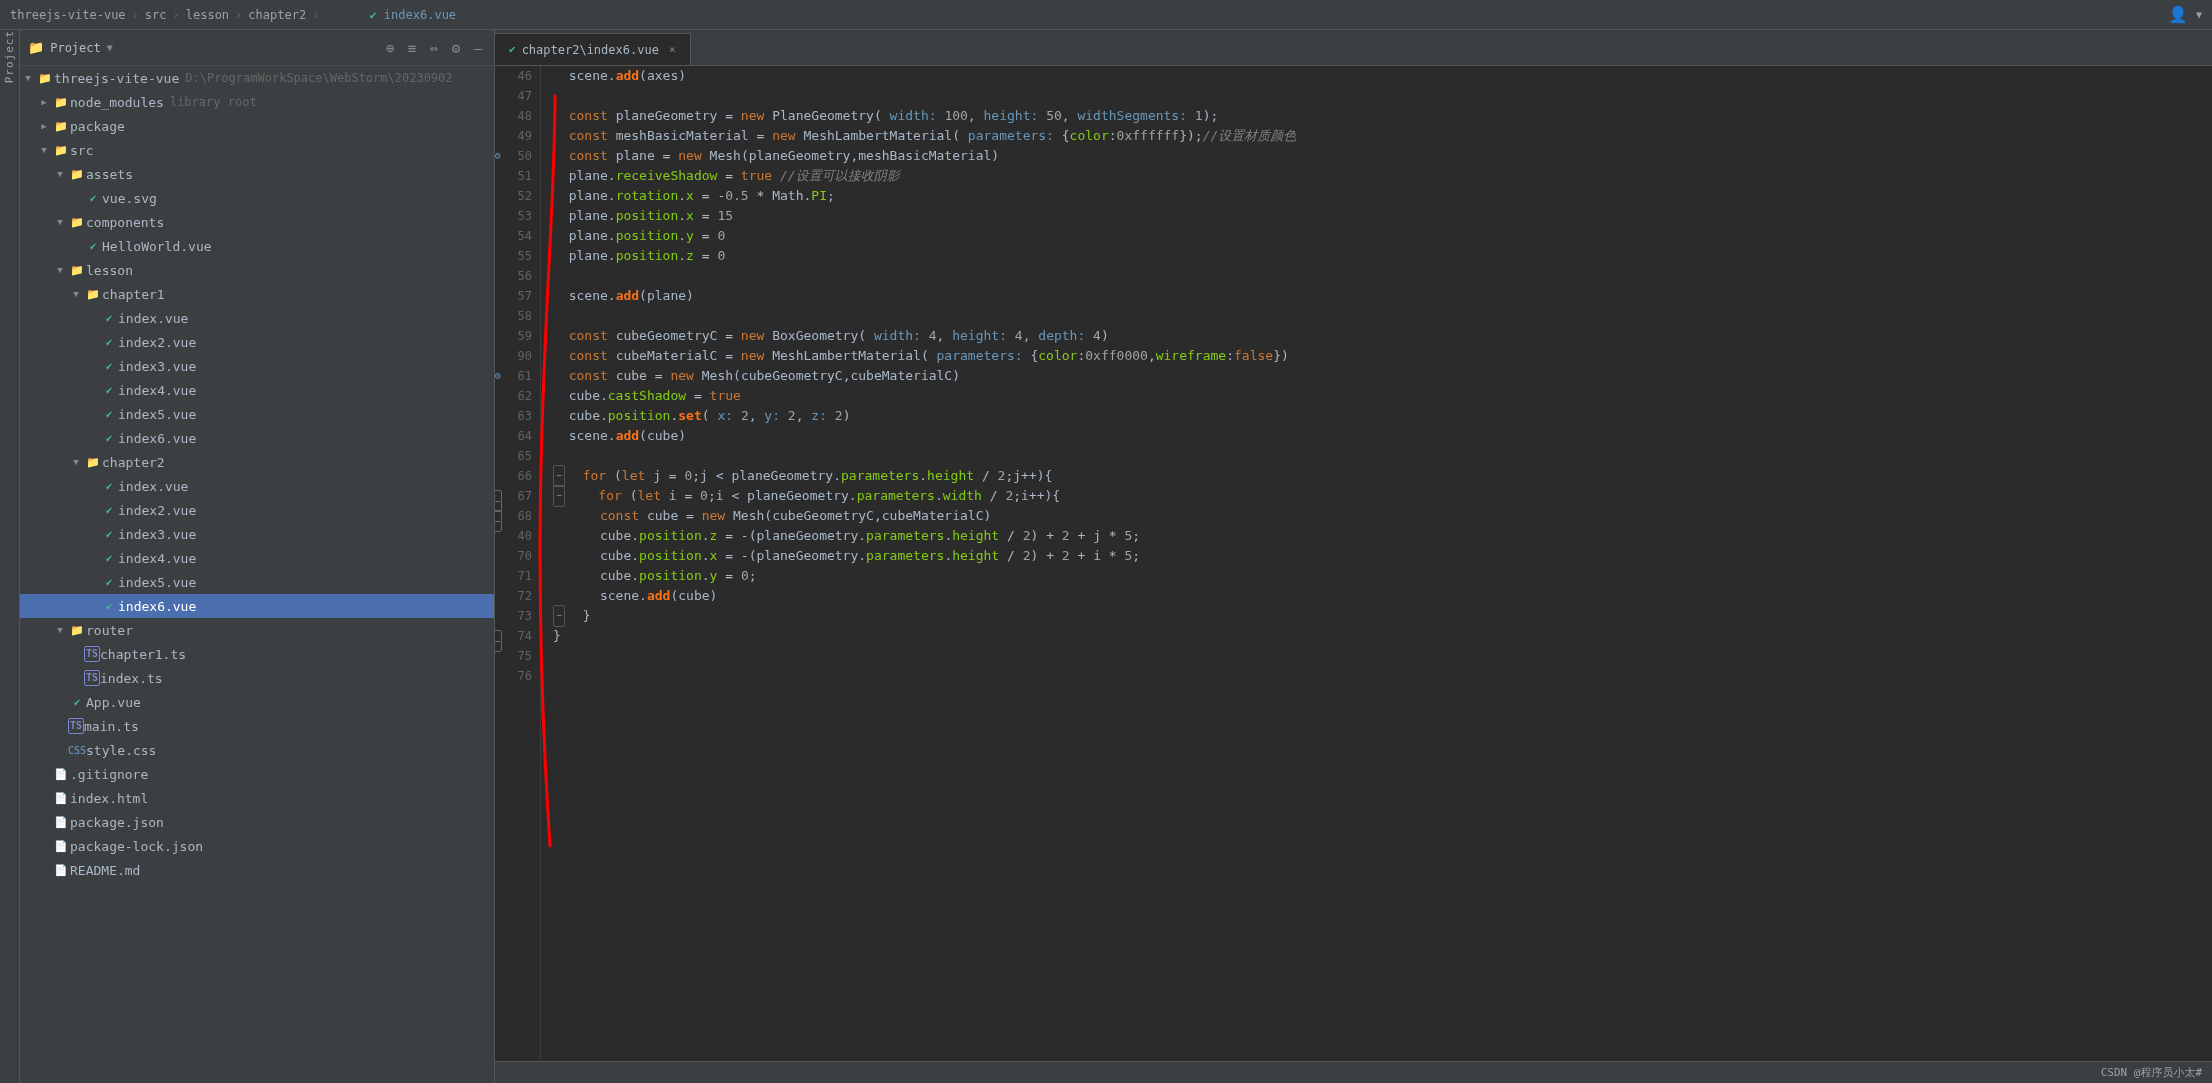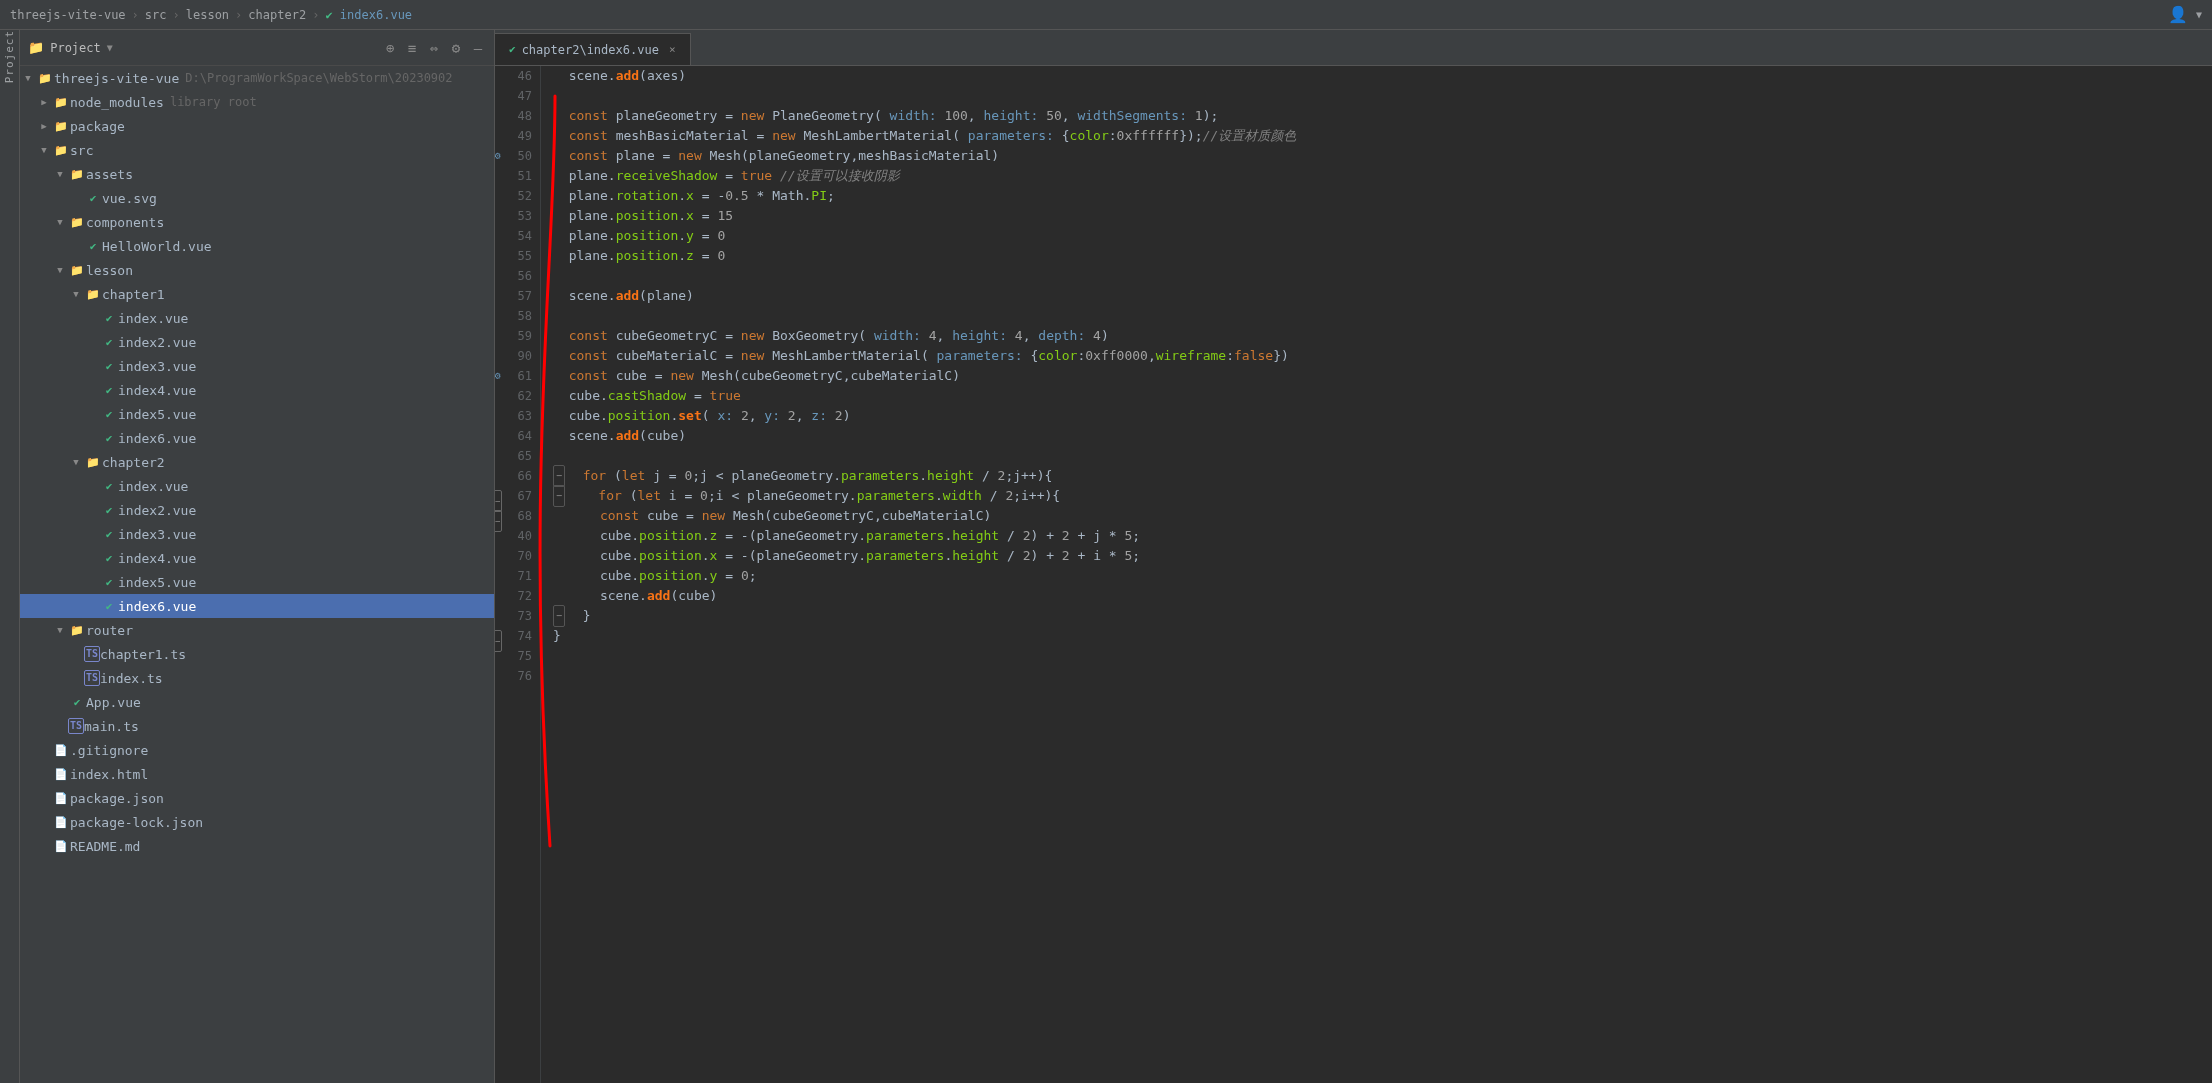--- a/index.html
+++ b/index.html
@@ -20,21 +20,21 @@
       border-bottom: 1px solid #555;
       display: flex;
       align-items: center;
       padding: 0 10px;
       gap: 4px;
       font-size: 12px;
       color: #9da0a3;
     }
     .top-bar .breadcrumb-item { color: #9da0a3; }
     .top-bar .breadcrumb-sep { color: #666; margin: 0 2px; }
-    .top-bar .breadcrumb-active { color: #6897bb; }
+    .top-bar .breadcrumb-active { color: #6897bb; margin-left: 44px; }
     .top-bar-right {
       margin-left: auto;
       display: flex;
       align-items: center;
       gap: 8px;
     }
 
     
     .main-layout {
       display: flex;
@@ -557,20 +557,27 @@
         </div>
 
         <div class="tree-item">
           <div class="tree-indent"></div>
           <div class="tree-indent"></div>
           <div class="tree-arrow" style="opacity:0">▶</div>
           <div class="tree-icon" style="font-size:10px;font-weight:bold;color:#7986cb;border:1px solid #7986cb;width:16px;height:16px;line-height:16px;text-align:center;border-radius:2px;">TS</div>
           <span class="tree-label">main.ts</span>
         </div>
 
+        <div class="tree-item">
+          <div class="tree-indent"></div>
+          <div class="tree-indent"></div>
+          <div class="tree-arrow" style="opacity:0">▶</div>
+          <div class="tree-icon icon-css" style="font-size:10px;color:#6d9cce;">CSS</div>
+          <span class="tree-label">style.css</span>
+        </div>
 
         <div class="tree-item">
           <div class="tree-indent"></div>
           <div class="tree-arrow" style="opacity:0">▶</div>
           <div class="tree-icon icon-misc">📄</div>
           <span class="tree-label">.gitignore</span>
         </div>
 
         <div class="tree-item">
           <div class="tree-indent"></div>
@@ -777,15 +784,18 @@
 
           <div class="code-line">
             <span class="paren">}</span>
           </div>
 
           <div class="code-line">&nbsp;</div>
 
         </div>
       </div>
 
+      <div class="status-bar">
+        <span class="status-right">CSDN @程序员小太#</span>
+      </div>
     </div>
   </div>
 </div>
 
 </body></html>

